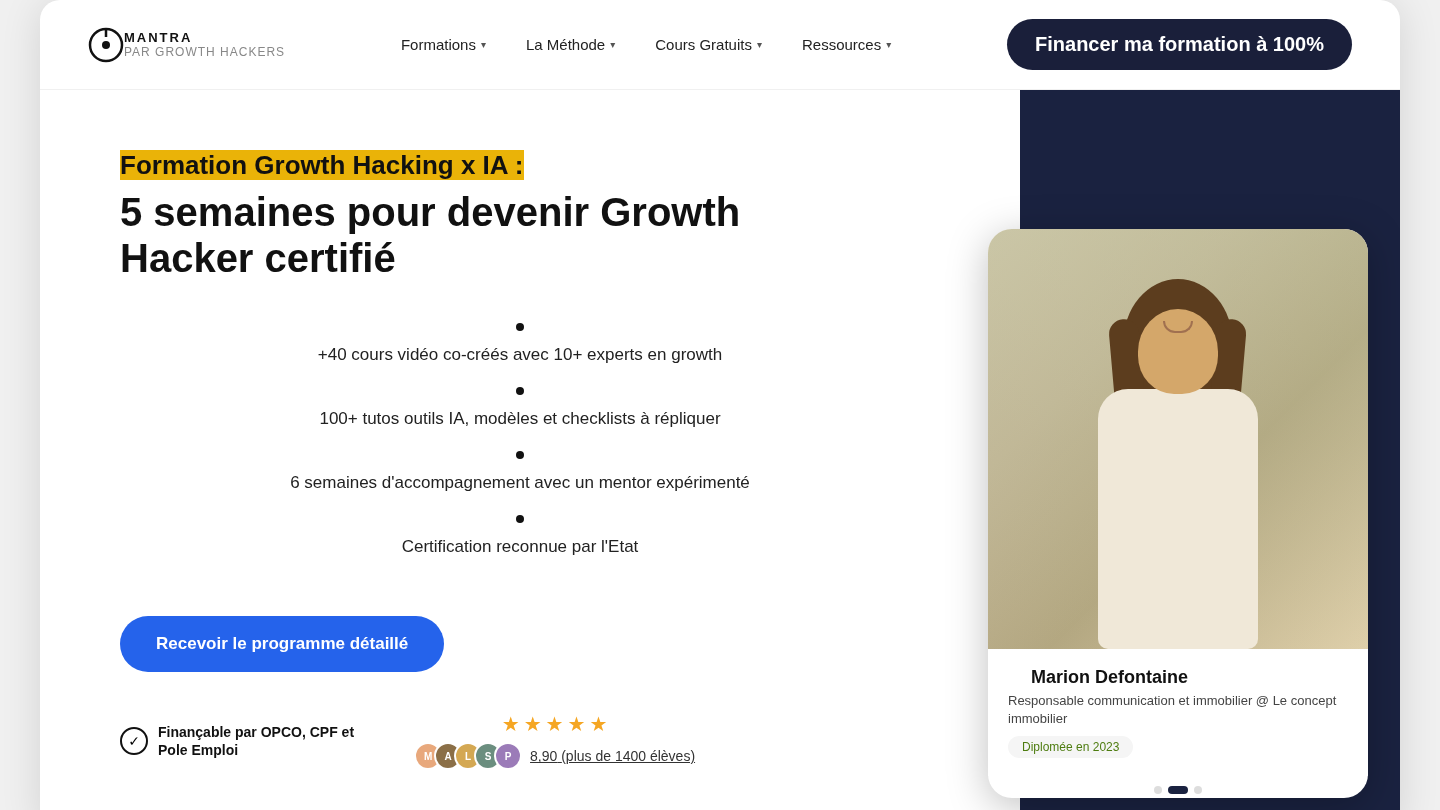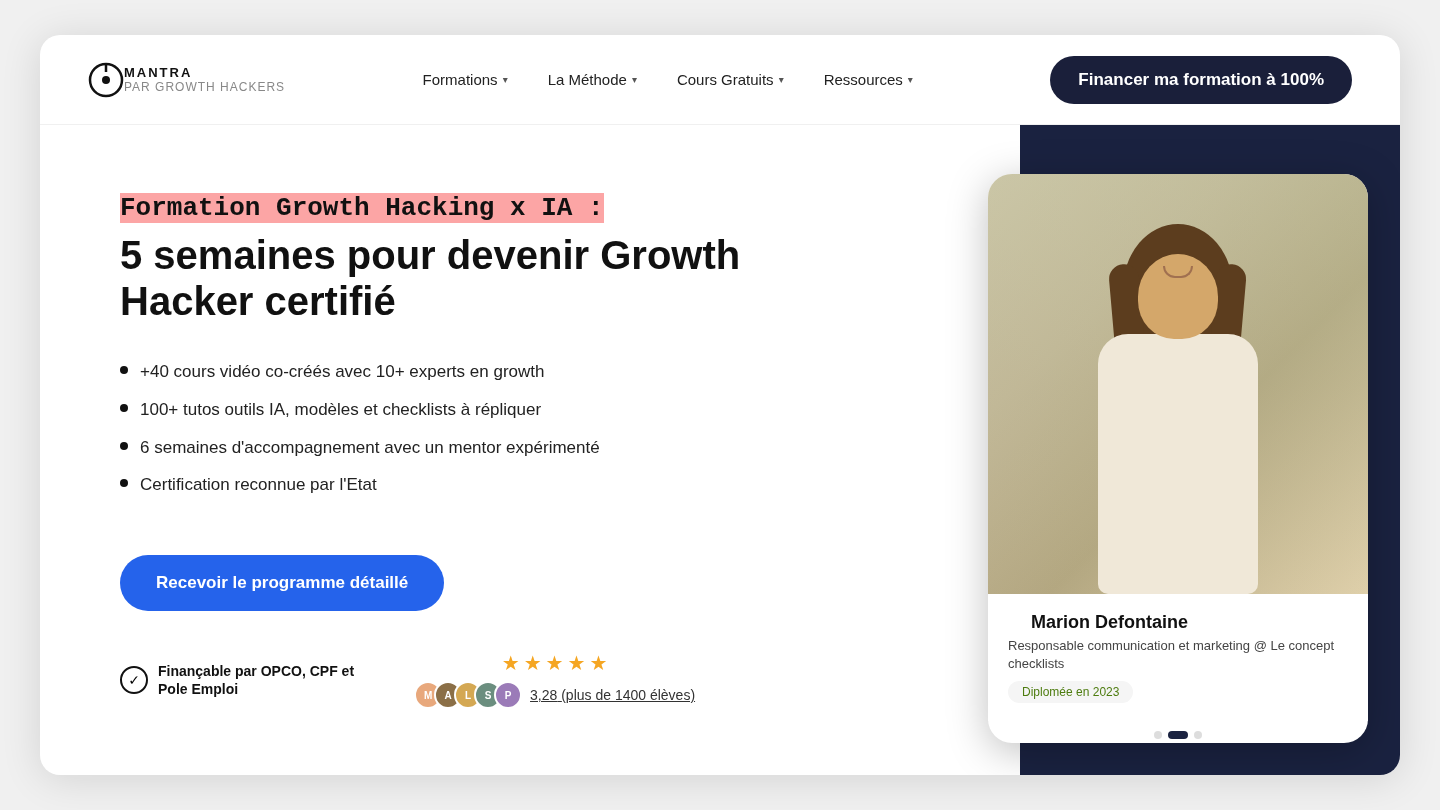--- a/index.html
+++ b/index.html
@@ -65,21 +65,21 @@
     .nav-item .chevron {
       font-size: 10px;
       color: #555;
     }
     .nav-cta {
       background: #1a1f3a;
       color: #fff;
       border: none;
       border-radius: 50px;
       padding: 14px 28px;
-      font-size: 17px;
+      font-size: 20px;
       font-weight: 600;
       cursor: pointer;
       white-space: nowrap;
     }
     
     .hero {
       display: flex;
       align-items: stretch;
       padding: 0 0 0 80px;
       min-height: 650px;
@@ -94,43 +94,43 @@
       justify-content: center;
     }
     .hero-subtitle {
       font-size: 26px;
       font-weight: 800;
       color: #111;
       margin-bottom: 8px;
       line-height: 1.2;
     }
     .hero-subtitle-highlight {
-      background-color: #fca5a5;
+      background-color: #eab308;
       display: inline;
-      font-family: Liberation Mono, monospace;
     }
     .hero-title {
       font-size: 40px;
       font-weight: 900;
       color: #111;
       line-height: 1.15;
       margin-bottom: 36px;
     }
     .hero-bullets {
       list-style: none;
       margin-bottom: 44px;
     }
     .hero-bullets li {
       display: flex;
-      align-items: flex-start;
+      align-items: center;
       gap: 12px;
       font-size: 17px;
       color: #222;
       margin-bottom: 14px;
       line-height: 1.4;
+      flex-direction: column;
     }
     .bullet-dot {
       width: 8px;
       height: 8px;
       background: #111;
       border-radius: 50%;
       margin-top: 6px;
       flex-shrink: 0;
     }
     .hero-cta {
@@ -477,21 +477,21 @@
           </div>
           <div class="rating-info">
             <div class="avatars">
               <div class="avatar-circle avatar-1">M</div>
               <div class="avatar-circle avatar-2">A</div>
               <div class="avatar-circle avatar-3">L</div>
               <div class="avatar-circle avatar-4">S</div>
               <div class="avatar-circle avatar-5">P</div>
             </div>
             <span class="rating-score">
-              <span>3,28</span>
+              <span>8,90</span>
               <span>(plus de 1400 élèves)</span>
             </span>
           </div>
         </div>
       </div>
     </div>
 
     <div class="hero-right">
       <div class="dark-bg"></div>
       <div class="phone-card">
@@ -502,21 +502,21 @@
             <div class="sil-hair"></div>
             <div class="sil-hair-left"></div>
             <div class="sil-hair-right"></div>
             <div class="sil-face"></div>
             <div class="sil-smile"></div>
             <div class="sil-body"></div>
           </div>
         </div>
         <div class="card-info">
           <div class="card-name">Marion Defontaine</div>
-          <div class="card-role">Responsable communication et marketing @ Le concept checklists</div>
+          <div class="card-role">Responsable communication et immobilier @ Le concept immobilier</div>
           <div class="card-badge">Diplomée en 2023</div>
         </div>
         <div class="card-dots">
           <div class="dot"></div>
           <div class="dot active"></div>
           <div class="dot"></div>
         </div>
       </div>
     </div>
   </section>

